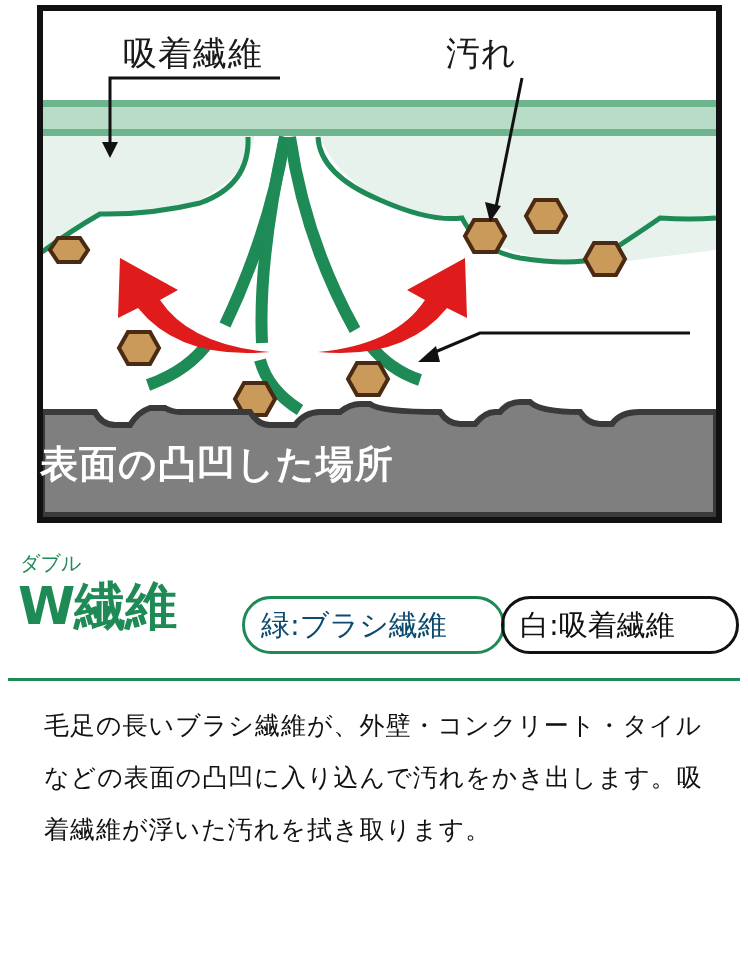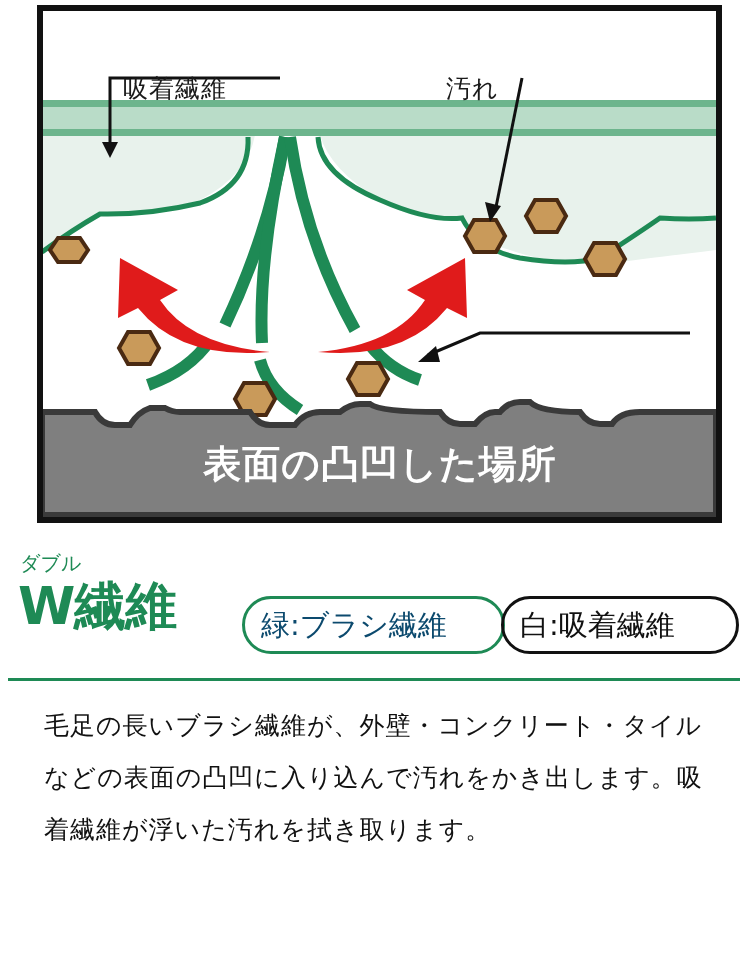--- a/index.html
+++ b/index.html
@@ -1,21 +1,21 @@
 <!DOCTYPE html>
 <html><head>
 <meta charset="utf-8">
 <style>
   * { margin:0; padding:0; box-sizing:border-box; }
   html, body { width:748px; height:964px; background:#ffffff; overflow:hidden; }
   body { position:relative; font-family:"DejaVu Sans", "Liberation Sans", sans-serif; color:#111; }
   .diagram { position:absolute; left:0; top:0; width:748px; height:530px; }
   .diagram svg { position:absolute; left:0; top:0; }
-  .lbl { position:absolute; font-size:25px; color:#1a1a1a; white-space:nowrap; line-height:1; letter-spacing:1px;margin-top:40px; }
-  .surface-label { position:absolute; left:40px; top:445px; width:680px; text-align:center;
+  .lbl { position:absolute; font-size:34px; color:#1a1a1a; white-space:nowrap; line-height:1; letter-spacing:1px; }
+  .surface-label { position:absolute; left:40px; top:445px; width:680px; 
     font-size:38px; color:#ffffff; font-weight:bold; letter-spacing:1px; line-height:1; }
   .ruby { position:absolute; left:20px; top:553px; font-size:20px; color:#1e8a55; line-height:1; }
   .title { position:absolute; left:18px; top:580px; font-size:52px; font-weight:bold; color:#1e8a55; line-height:1; letter-spacing:-1px; }
   .pill { position:absolute; top:596px; height:58px; border-radius:29px; border:3px solid; font-size:29px;
     line-height:52px; padding:0 16px; white-space:nowrap; }
   .pill-green { left:242px; width:263px; border-color:#1e8a55; color:#0c4a6e; }
   .pill-white { left:501px; width:238px; border-color:#111; color:#111; }
   .rule { position:absolute; left:8px; top:678px; width:732px; height:3px; background:#1e8a55; }
   .desc { position:absolute; left:44px; top:700px; width:670px; font-size:25px; line-height:52px; color:#111; letter-spacing:1px; }
 </style>

